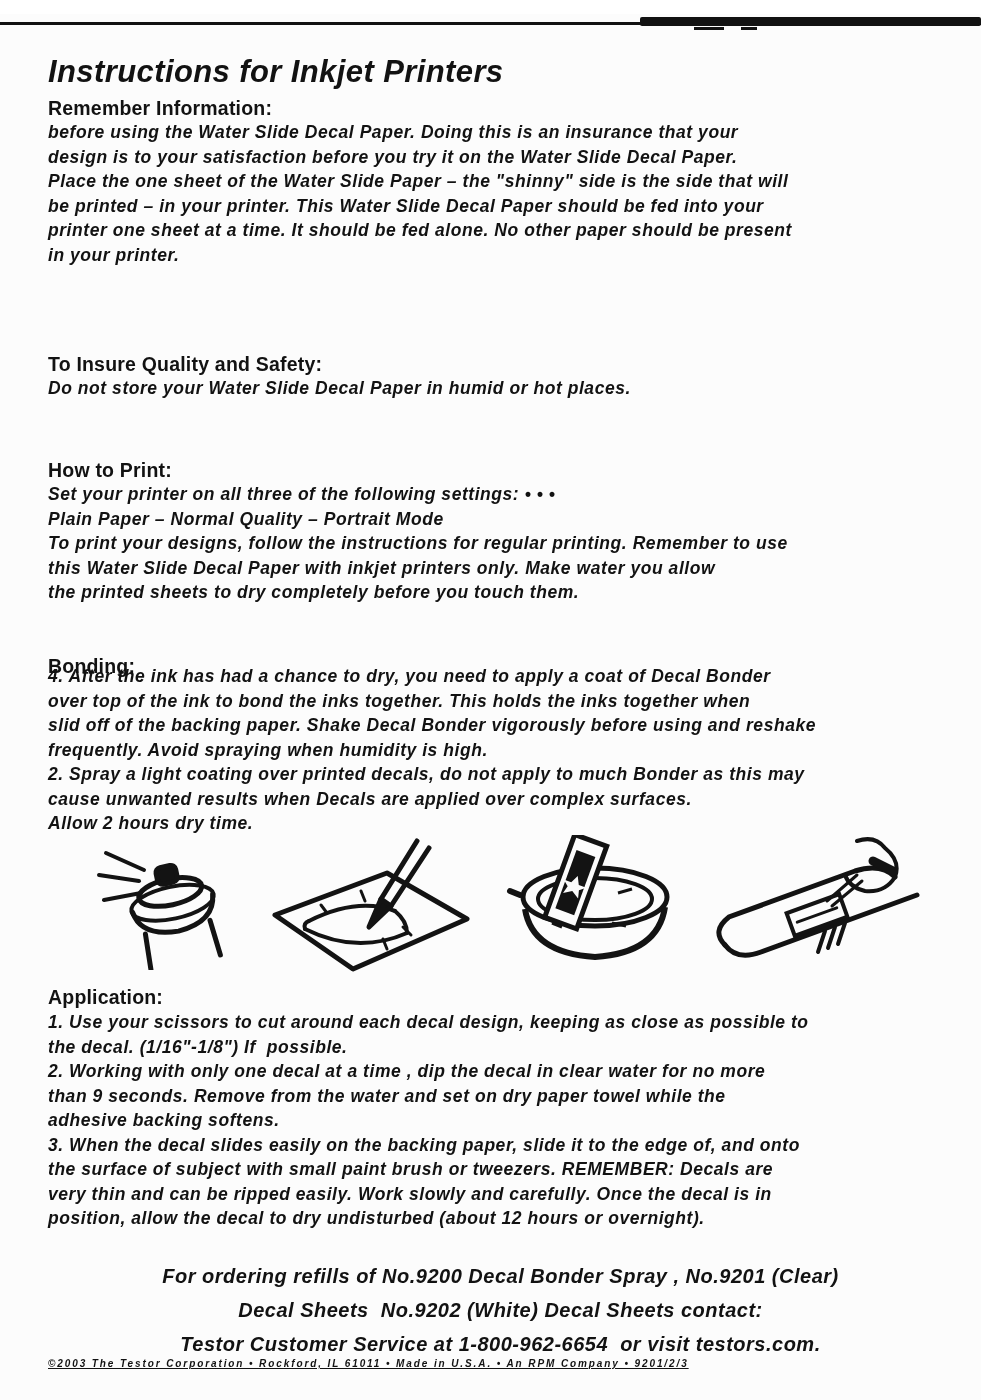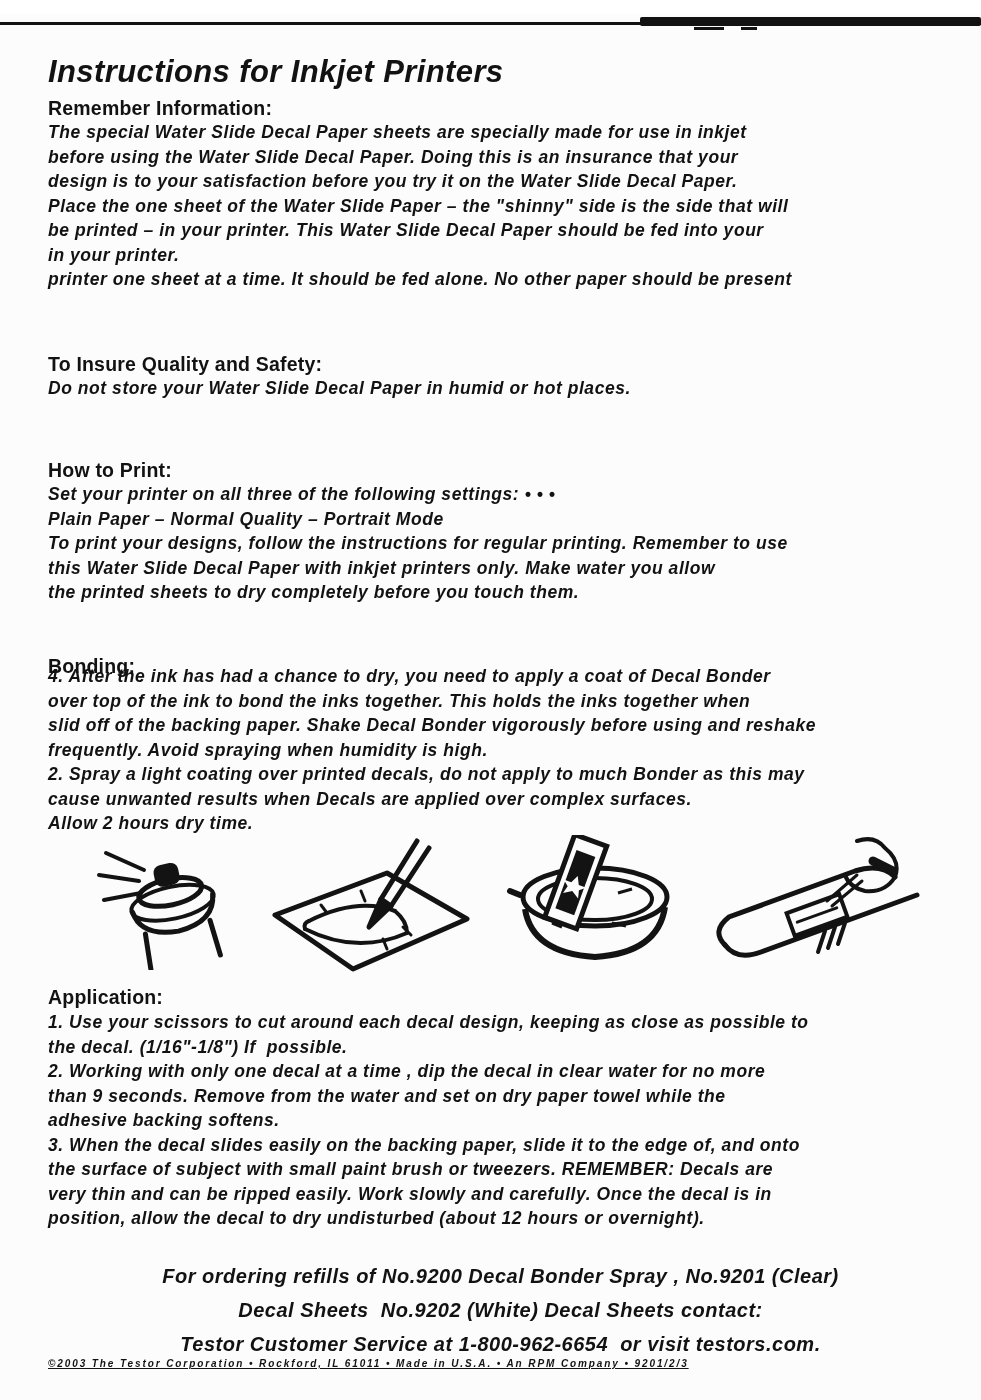--- a/index.html
+++ b/index.html
@@ -59,27 +59,26 @@
 
   <div class="bar-thin"></div>
   <div class="bar-thick"></div>
   <div class="bar-dash1"></div>
   <div class="bar-dash2"></div>
 
   <h1 class="title">Instructions for Inkjet Printers</h1>
 
   <h2 class="h2" id="general-h">Remember Information:</h2>
   <div class="block" id="general-b">
-      <div class="tline">The special Water Slide Decal Paper sheets are specially made for use in inkjet</div>
       <div class="tline">before using the Water Slide Decal Paper. Doing this is an insurance that your</div>
       <div class="tline">design is to your satisfaction before you try it on the Water Slide Decal Paper.</div>
       <div class="tline">Place the one sheet of the Water Slide Paper – the "shinny" side is the side that will</div>
       <div class="tline">be printed – in your printer. This Water Slide Decal Paper should be fed into your</div>
+      <div class="tline">printer one sheet at a time. It should be fed alone. No other paper should be present</div>
       <div class="tline">in your printer.</div>
-      <div class="tline">printer one sheet at a time. It should be fed alone. No other paper should be present</div>
     </div>
 
   <h2 class="h2" id="quality-h">To Insure Quality and Safety:</h2>
   <div class="block" id="quality-b">
       <div class="tline">Do not store your Water Slide Decal Paper in humid or hot places.</div>
     </div>
 
   <h2 class="h2" id="howto-h">How to Print:</h2>
   <div class="block" id="howto-b">
       <div class="tline">Set your printer on all three of the following settings: • • •</div>

